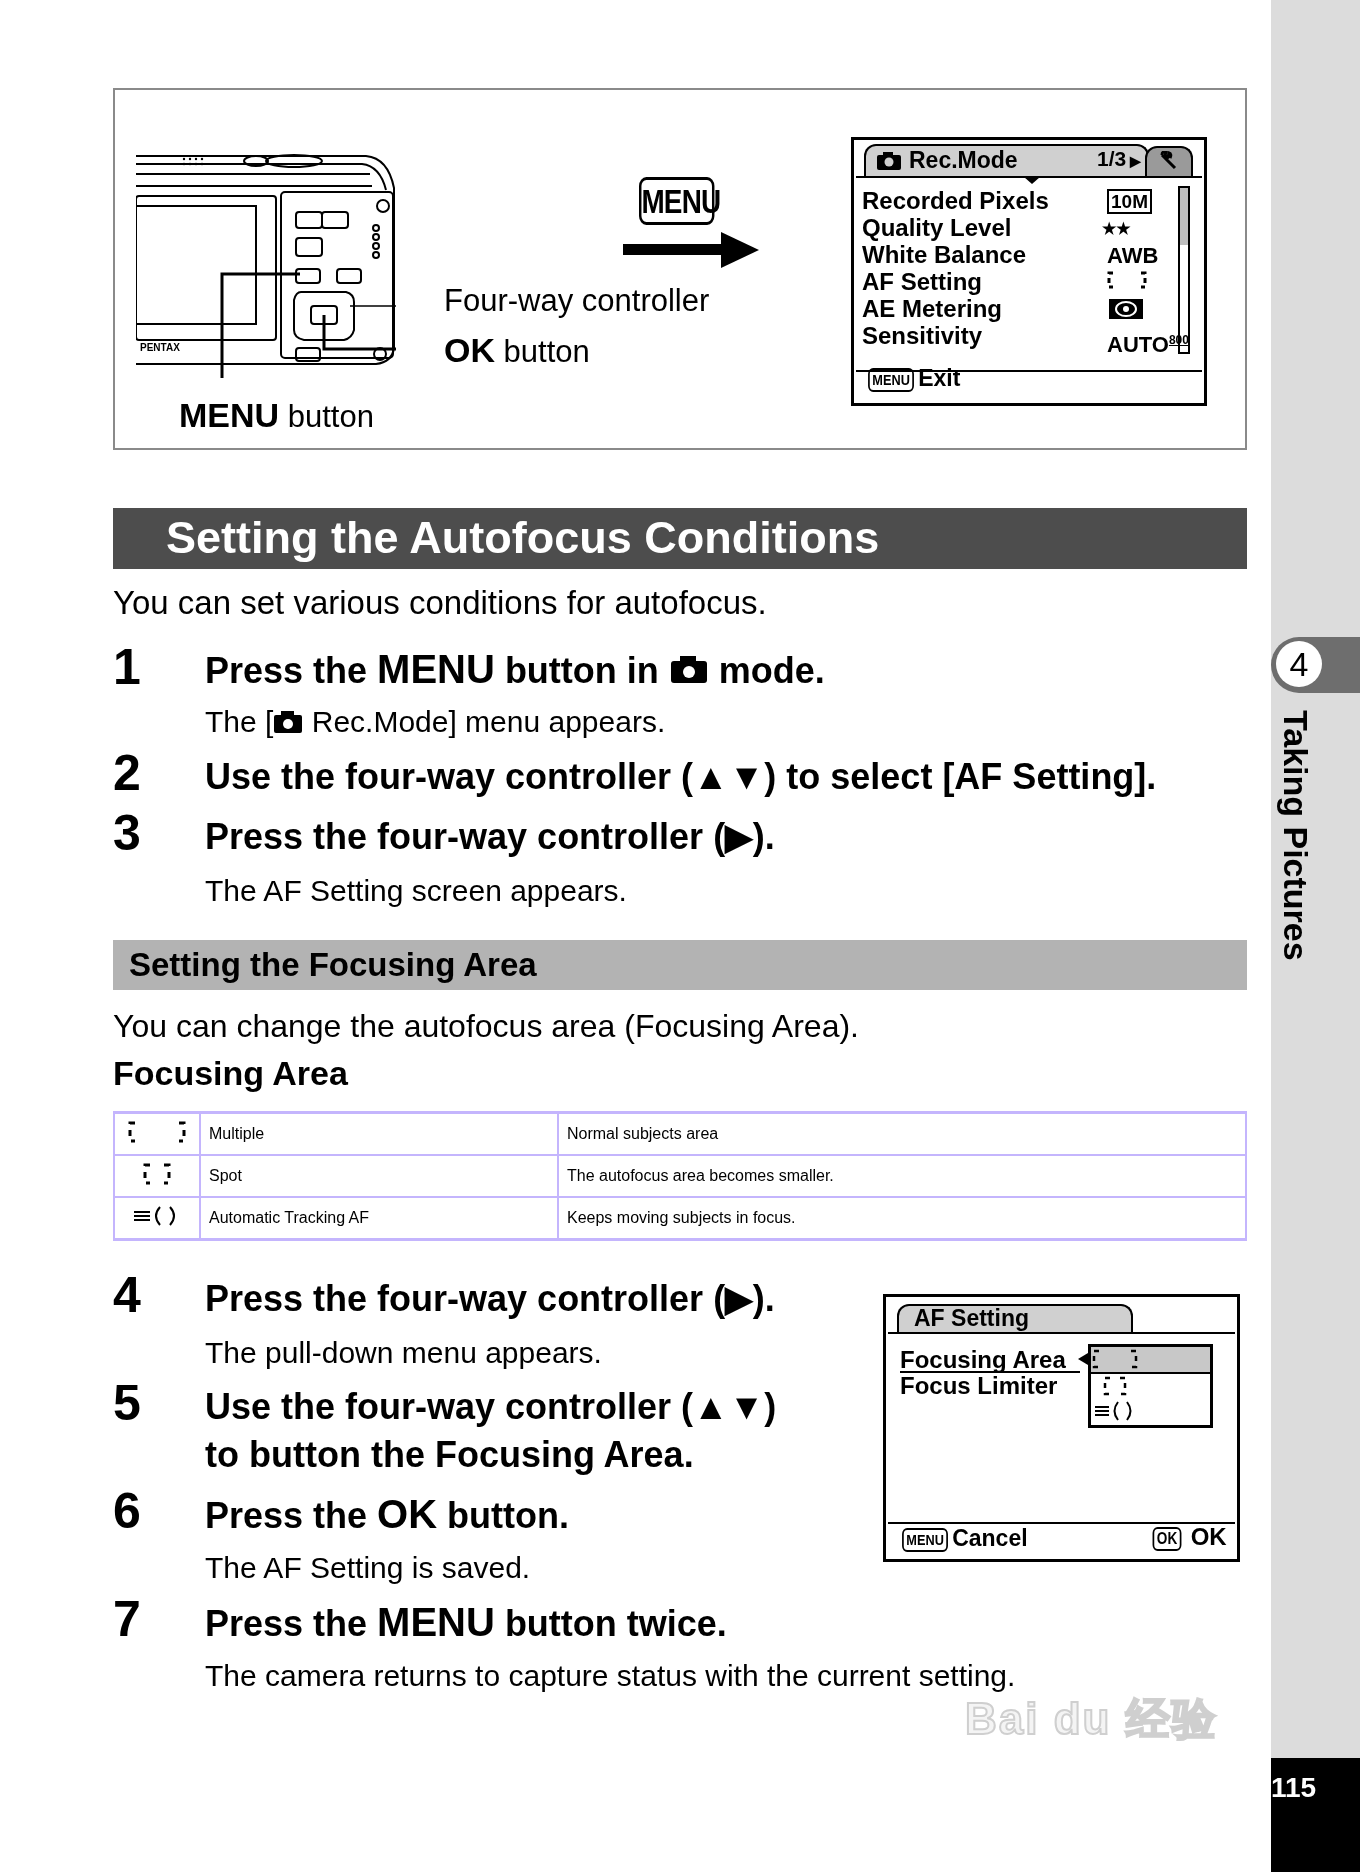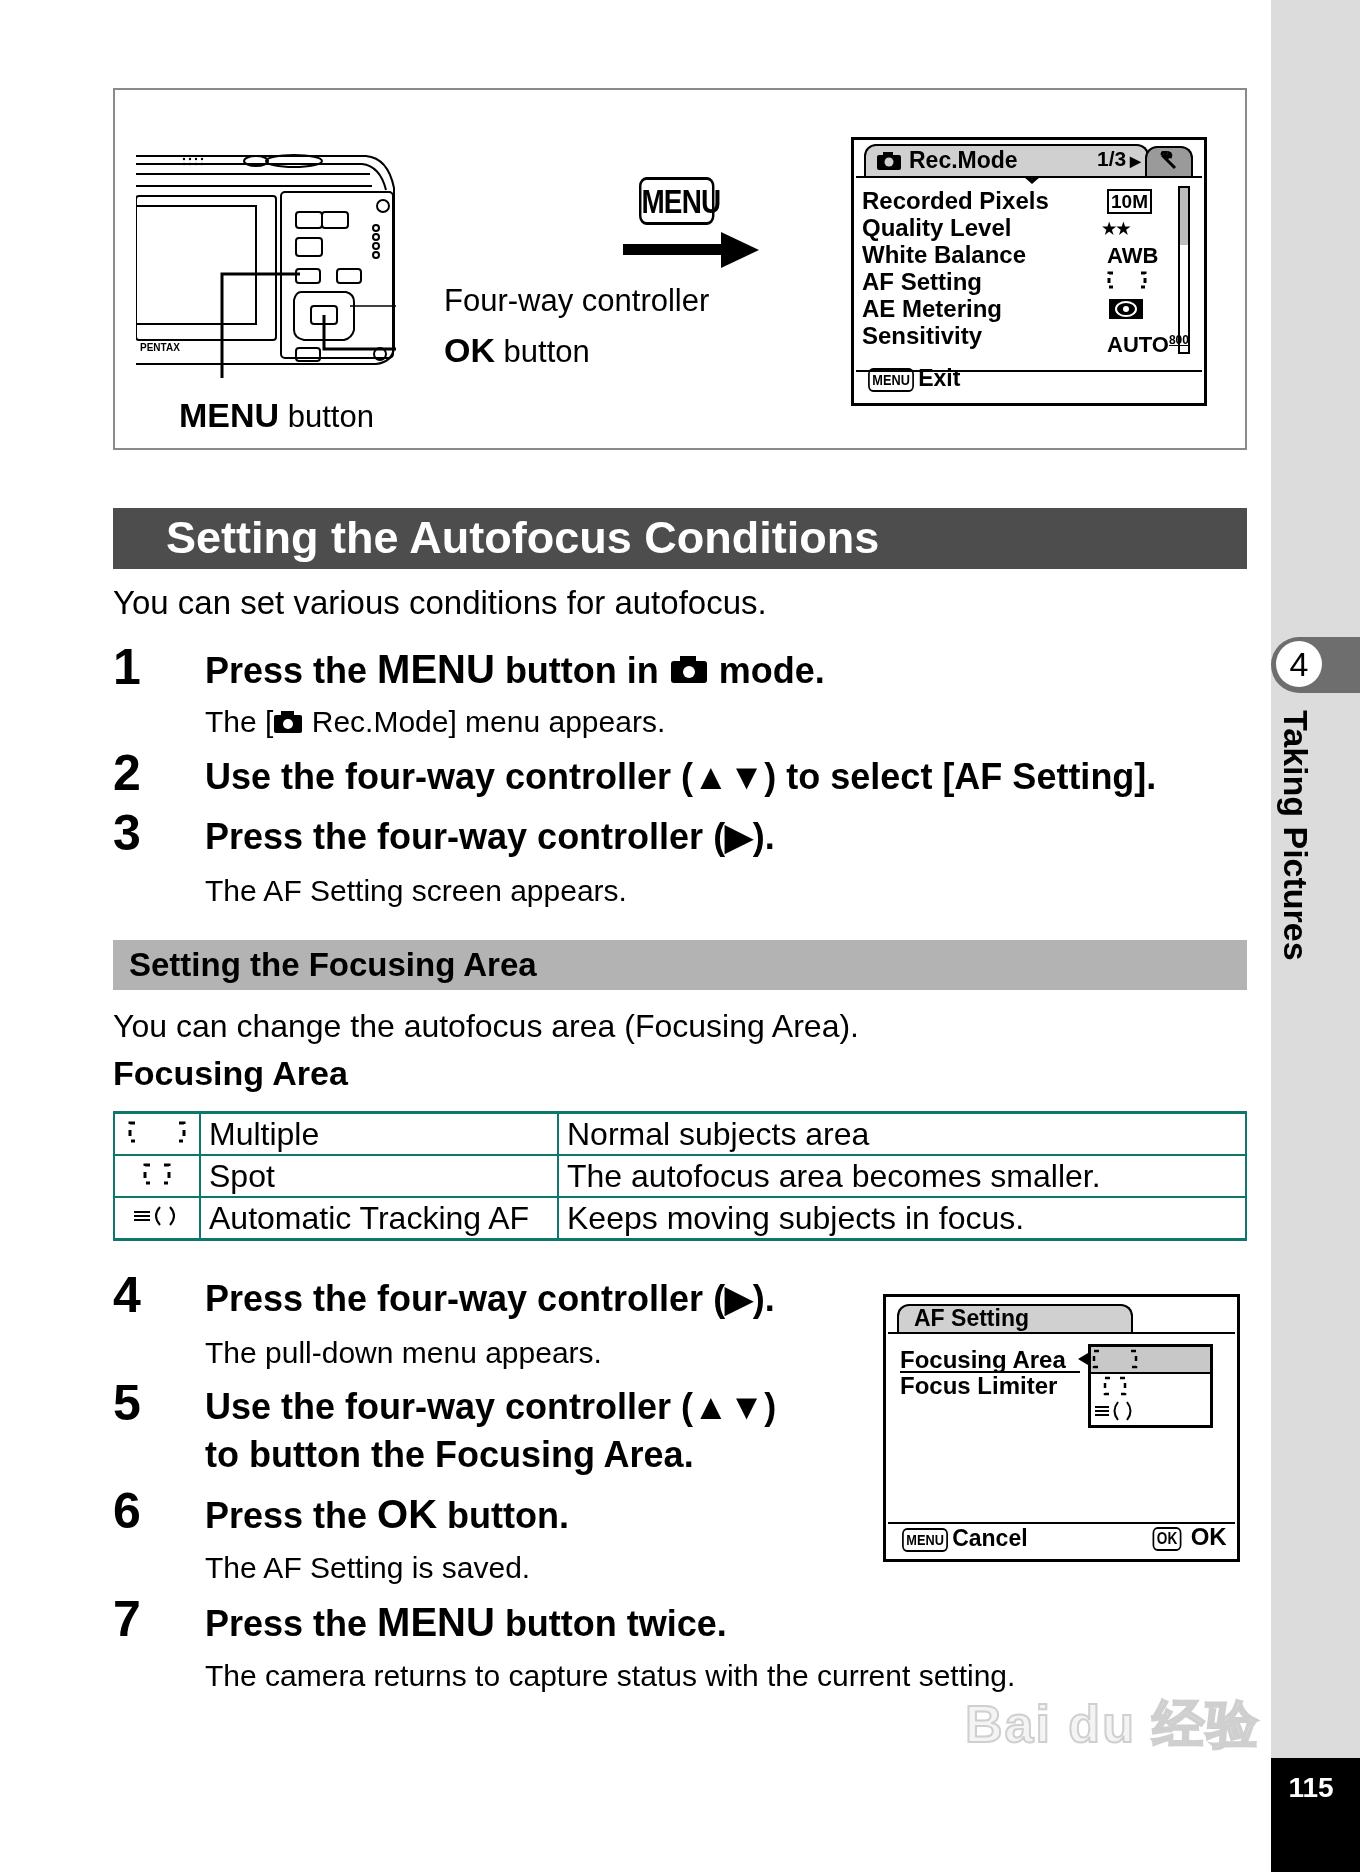--- a/index.html
+++ b/index.html
@@ -12,21 +12,21 @@
 
   
   #side-strip { left: 1271px; top: 0; width: 89px; height: 1872px; background: #dcdcdc; }
   #chapter-tab { left: 1271px; top: 637px; width: 89px; height: 56px; background: #6e6e6e; border-radius: 28px 0 0 28px; }
   #chapter-num { left: 1276px; top: 641px; width: 46px; height: 46px; border-radius: 50%; background: #fff;
     font-size: 34px; line-height: 46px; text-align: center; color: #000; }
   #chapter-title { left: 1270px; top: 710px; width: 50px; height: 300px; }
   #chapter-title span { position: absolute; left: 50%; top: 0; transform-origin: 0 0; transform: rotate(90deg) translate(0, -50%);
     white-space: nowrap; font-weight: bold; font-size: 34px; }
   #page-num-box { left: 1271px; top: 1758px; width: 89px; height: 114px; background: #000; }
-  #page-num { left: 1271px; top: 1772px; width: 80px; text-align: center; color: #fff; font-weight: bold; font-size: 28px; }
+  #page-num { left: 1271px; top: 1772px; width: 80px; color: #fff; font-weight: bold; font-size: 28px; }
 
   
   #figure-box { left: 113px; top: 88px; width: 1134px; height: 362px; border: 2px solid #8a8a8a; box-sizing: border-box; }
   .callout-text { font-size: 31px; white-space: nowrap; }
   .callout-text b { font-size: 34px; }
   #menu-key-big { left: 639px; top: 177px; width: 86px; height: 42px; border: 3px solid #000; border-radius: 9px;
     font-weight: bold; font-size: 34px; line-height: 42px; text-align: center; letter-spacing: -1px; transform: scaleX(0.82); transform-origin: left center; }
   #big-arrow { left: 623px; top: 230px; }
 
   
@@ -48,29 +48,29 @@
   .step-text { font-weight: bold; font-size: 36px; line-height: 44px; white-space: nowrap; }
   .step-sub { font-size: 30px; line-height: 38px; white-space: nowrap; }
 
   #subsection-bar { left: 113px; top: 940px; width: 1134px; height: 50px; background: #b3b3b3; }
   #subsection-title { left: 129px; top: 942px; font-weight: bold; font-size: 33px; line-height: 46px; white-space: nowrap; }
   #subsection-intro { left: 113px; top: 1008px; font-size: 32px; white-space: nowrap; }
   #table-heading { left: 113px; top: 1054px; font-weight: bold; font-size: 34px; white-space: nowrap; }
 
   
   #area-table { left: 113px; top: 1111px; width: 1134px; border-collapse: collapse; }
-  #area-table td { border: 2px solid #0f766e; font-size: 32px; height: 40px; padding: 0 8px; }
+  #area-table td { border: 2px solid #c4b5fd; font-size: 16px; height: 40px; padding: 0 8px; }
   #area-table td.icon-cell { width: 84px; text-align: center; padding: 0; }
   #area-table td.name-cell { width: 340px; }
   #area-table tr:first-child td { border-top-width: 3px; }
   #area-table tr:last-child td { border-bottom-width: 3px; }
 
   
   #watermark { left: 965px; top: 1690px; color: #d8d8d8; }
-  #wm-big { font-size: 52px; font-weight: bold; letter-spacing: 2px; -webkit-text-stroke: 2px #cfcfcf; color: #f4f4f4; }
+  #wm-big { font-size: 44px; font-weight: bold; letter-spacing: 2px; -webkit-text-stroke: 2px #cfcfcf; color: #f4f4f4; }
   #wm-url { font-size: 30px; color: #d0d0d0; margin-top: -6px; }
 </style>
 </head>
 <body>
 
 <div id="side-strip" class="abs"></div>
 <div id="chapter-tab" class="abs"></div>
 <div id="chapter-num" class="abs">4</div>
 <div id="chapter-title" class="abs">
     <span>Taking Pictures</span>

